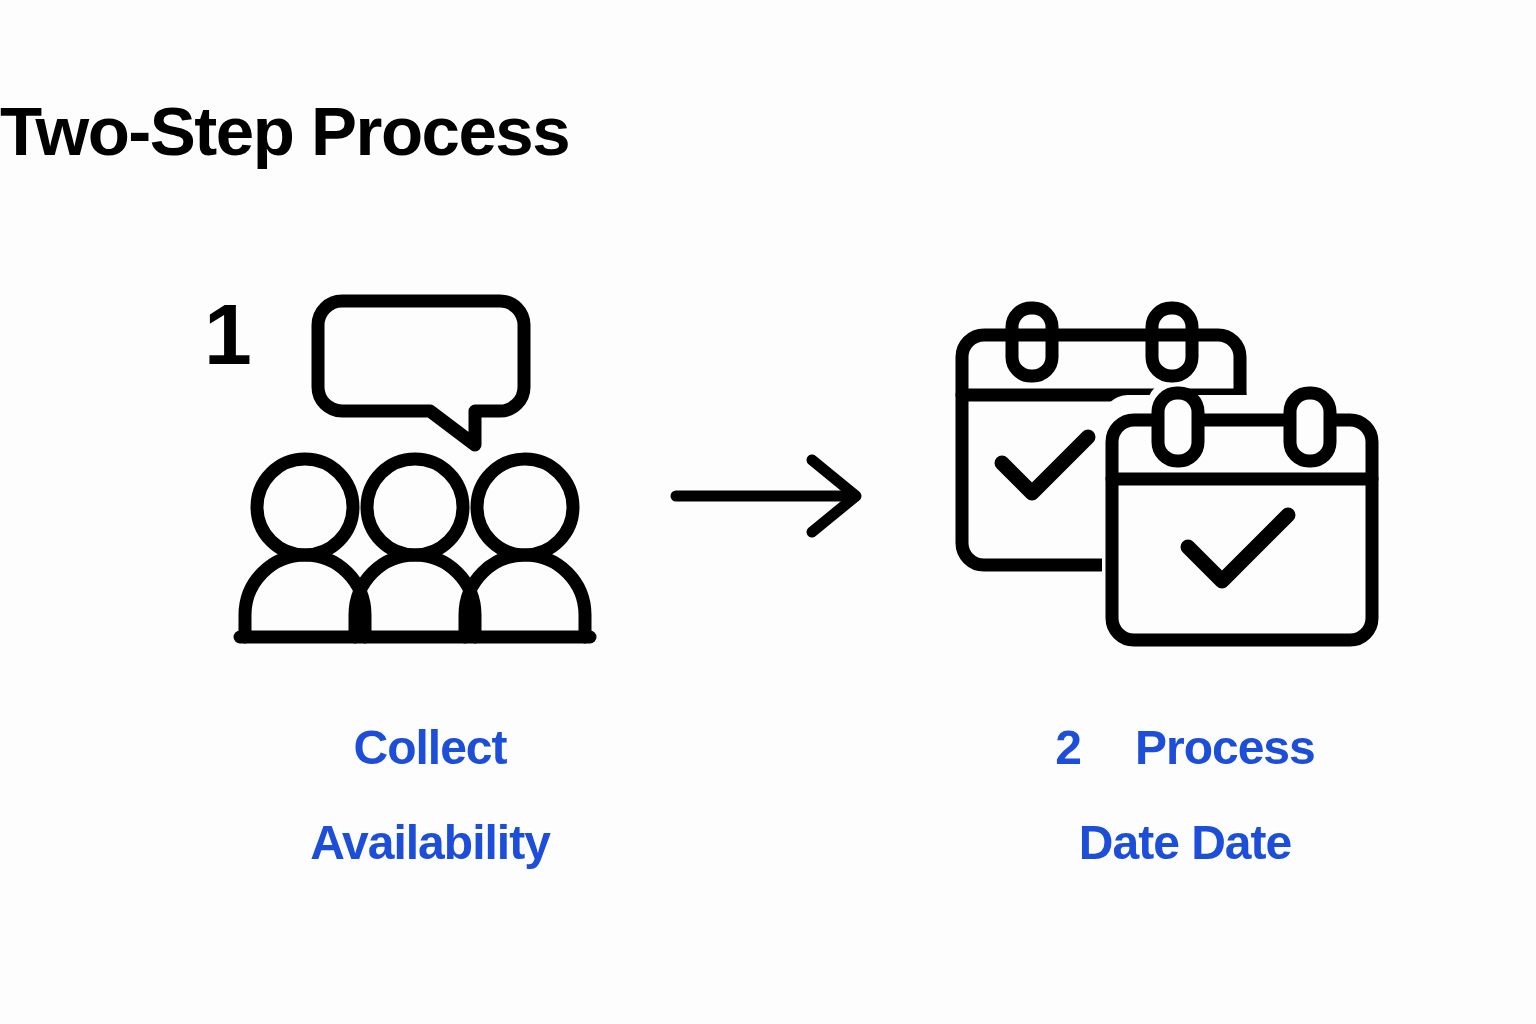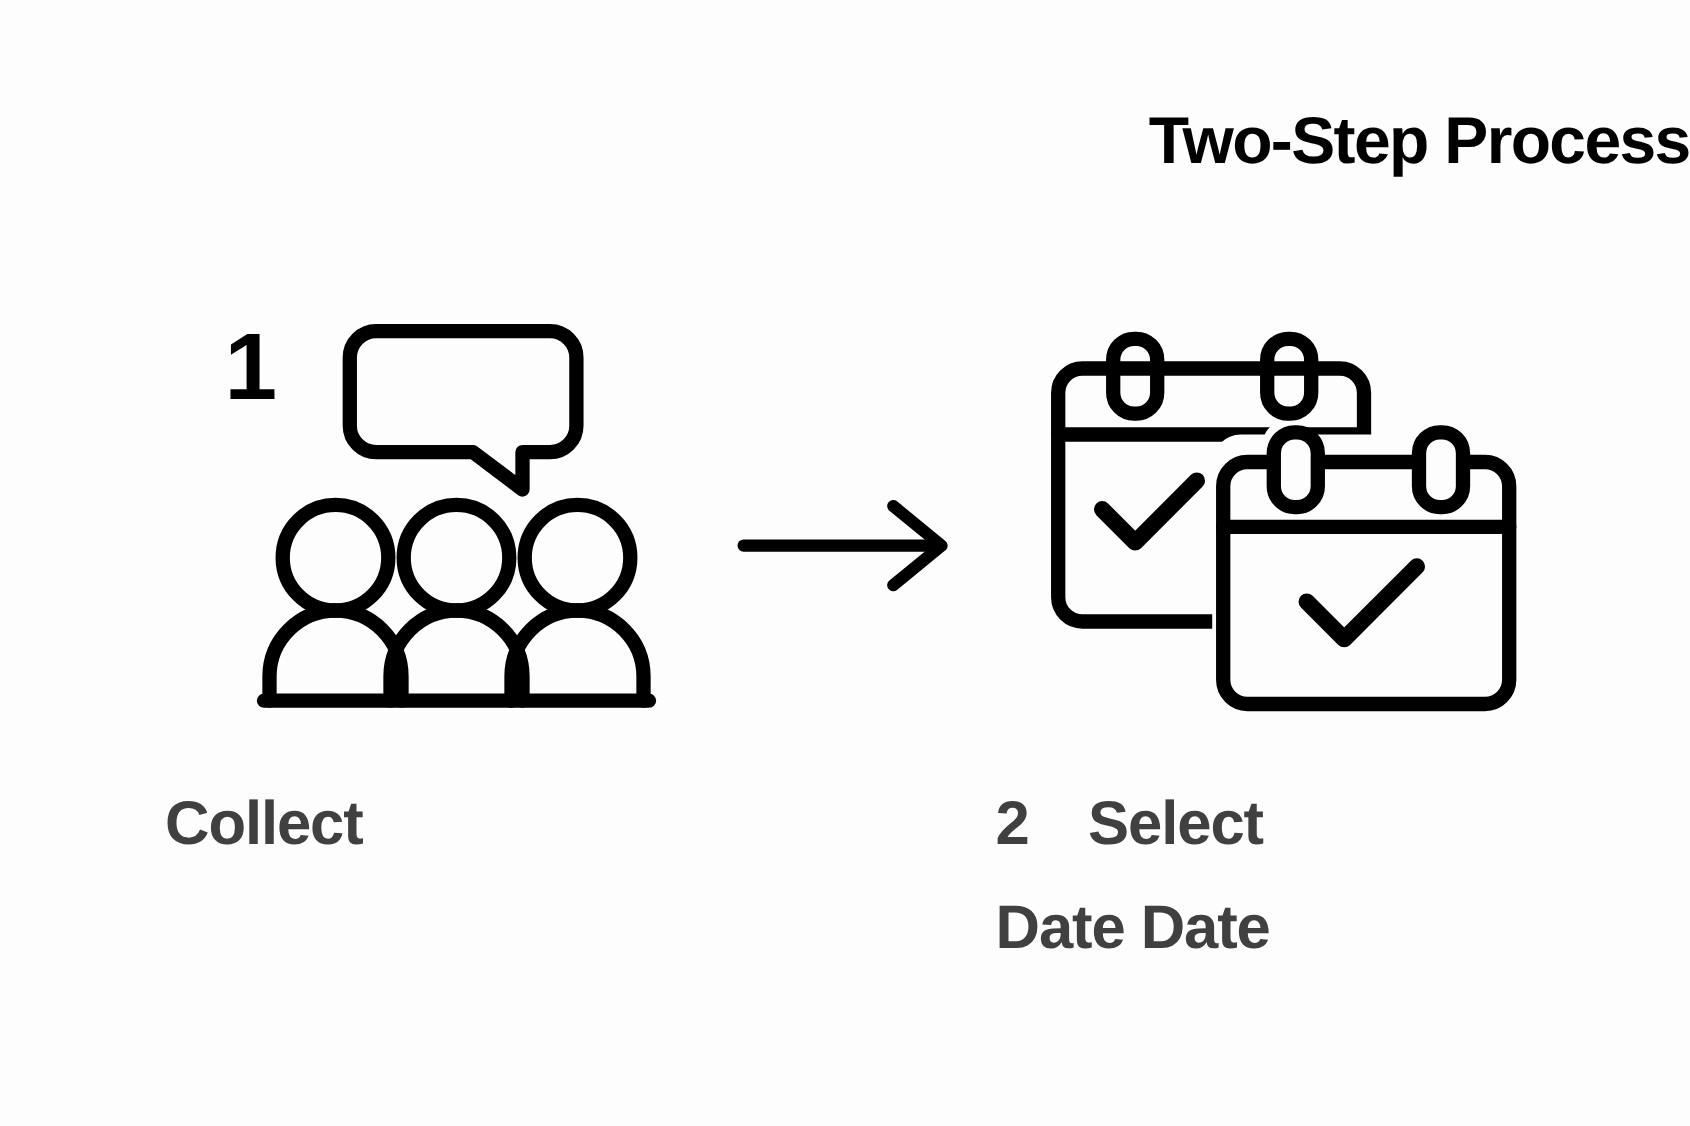--- a/index.html
+++ b/index.html
@@ -20,22 +20,22 @@
     height: 1024px;
     background: #fdfdfd;
   }
 
   
   .title {
     position: absolute;
     left: 0;
     top: 96px;
     width: 1536px;
-    text-align: right;
-    font-size: 60px;
+    text-align: left;
+    font-size: 69px;
     font-weight: 700;
     letter-spacing: -1.5px;
     color: #000000;
     line-height: 1.05;
     white-space: nowrap;
   }
 
   
   .step {
     position: absolute;
@@ -57,25 +57,26 @@
     top: 6px;
     font-size: 86px;
     font-weight: 700;
     color: #000000;
     line-height: 1;
   }
 
   
   .caption {
     position: absolute;
-    font-size: 56px;
+    font-size: 48px;
     font-weight: 700;
     letter-spacing: -1px;
-    color: #404040;
+    color: #1d4ed8;
     line-height: 95px;
+    text-align: center;
     white-space: nowrap;
   }
   .caption-left {
     left: 150px;
     top: 700px;
     width: 560px;
   }
   .caption-right {
     left: 905px;
     top: 700px;
@@ -130,20 +131,21 @@
 
           <path d="M 50 352 L 400 352"></path>
         </g>
       </svg>
     </div>
 
   </div>
 
   <div class="caption caption-left">
     <span class="line">Collect</span>
+    <span class="line">Availability</span>
   </div>
 
   <div class="arrow">
     <svg width="220" height="100" viewBox="0 0 220 100">
       <g fill="none" stroke="#000000" stroke-width="11" stroke-linecap="round" stroke-linejoin="round">
         <path d="M 16 46 L 192 46"></path>
         <path d="M 152 10 L 196 46 L 152 82"></path>
       </g>
     </svg>
   </div>
@@ -193,18 +195,18 @@
           </g>
 
           <path d="M 258 262 L 292 296 L 358 230" fill="none" stroke="#000000" stroke-width="15" stroke-linecap="round" stroke-linejoin="round"></path>
         </g>
       </svg>
     </div>
   </div>
 
   <div class="caption caption-right">
     <span class="line">
-      <span class="num-inline">2</span><span>Select</span>
+      <span class="num-inline">2</span><span>Process</span>
     </span>
     <span class="line">Date Date</span>
   </div>
 
 </div>
 
 </body></html>

